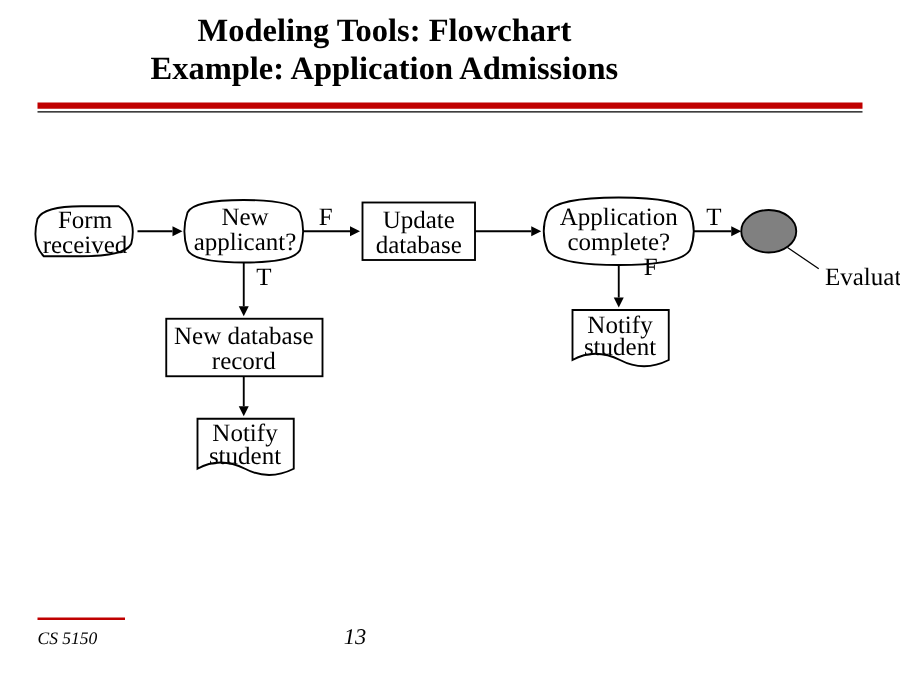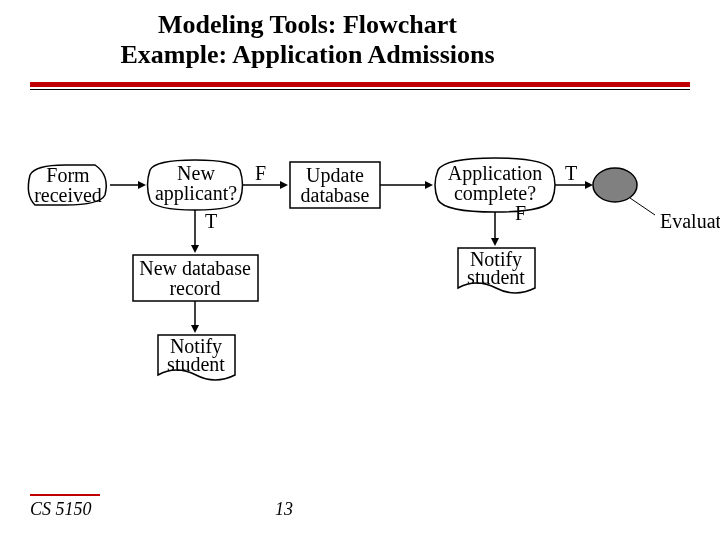--- a/index.html
+++ b/index.html
@@ -39,21 +39,21 @@
     left: 30px;
     width: 660px;
     height: 1px;
     background: #000;
   }
   .footer-left {
     position: absolute;
     left: 30px;
     bottom: 20px;
     font-style: italic;
-    font-size: 18px;
+    font-size: 14px;
   }
   .footer-rule {
     position: absolute;
     left: 30px;
     bottom: 44px;
     width: 70px;
     height: 2px;
     background: #c00000;
   }
   .footer-center {

